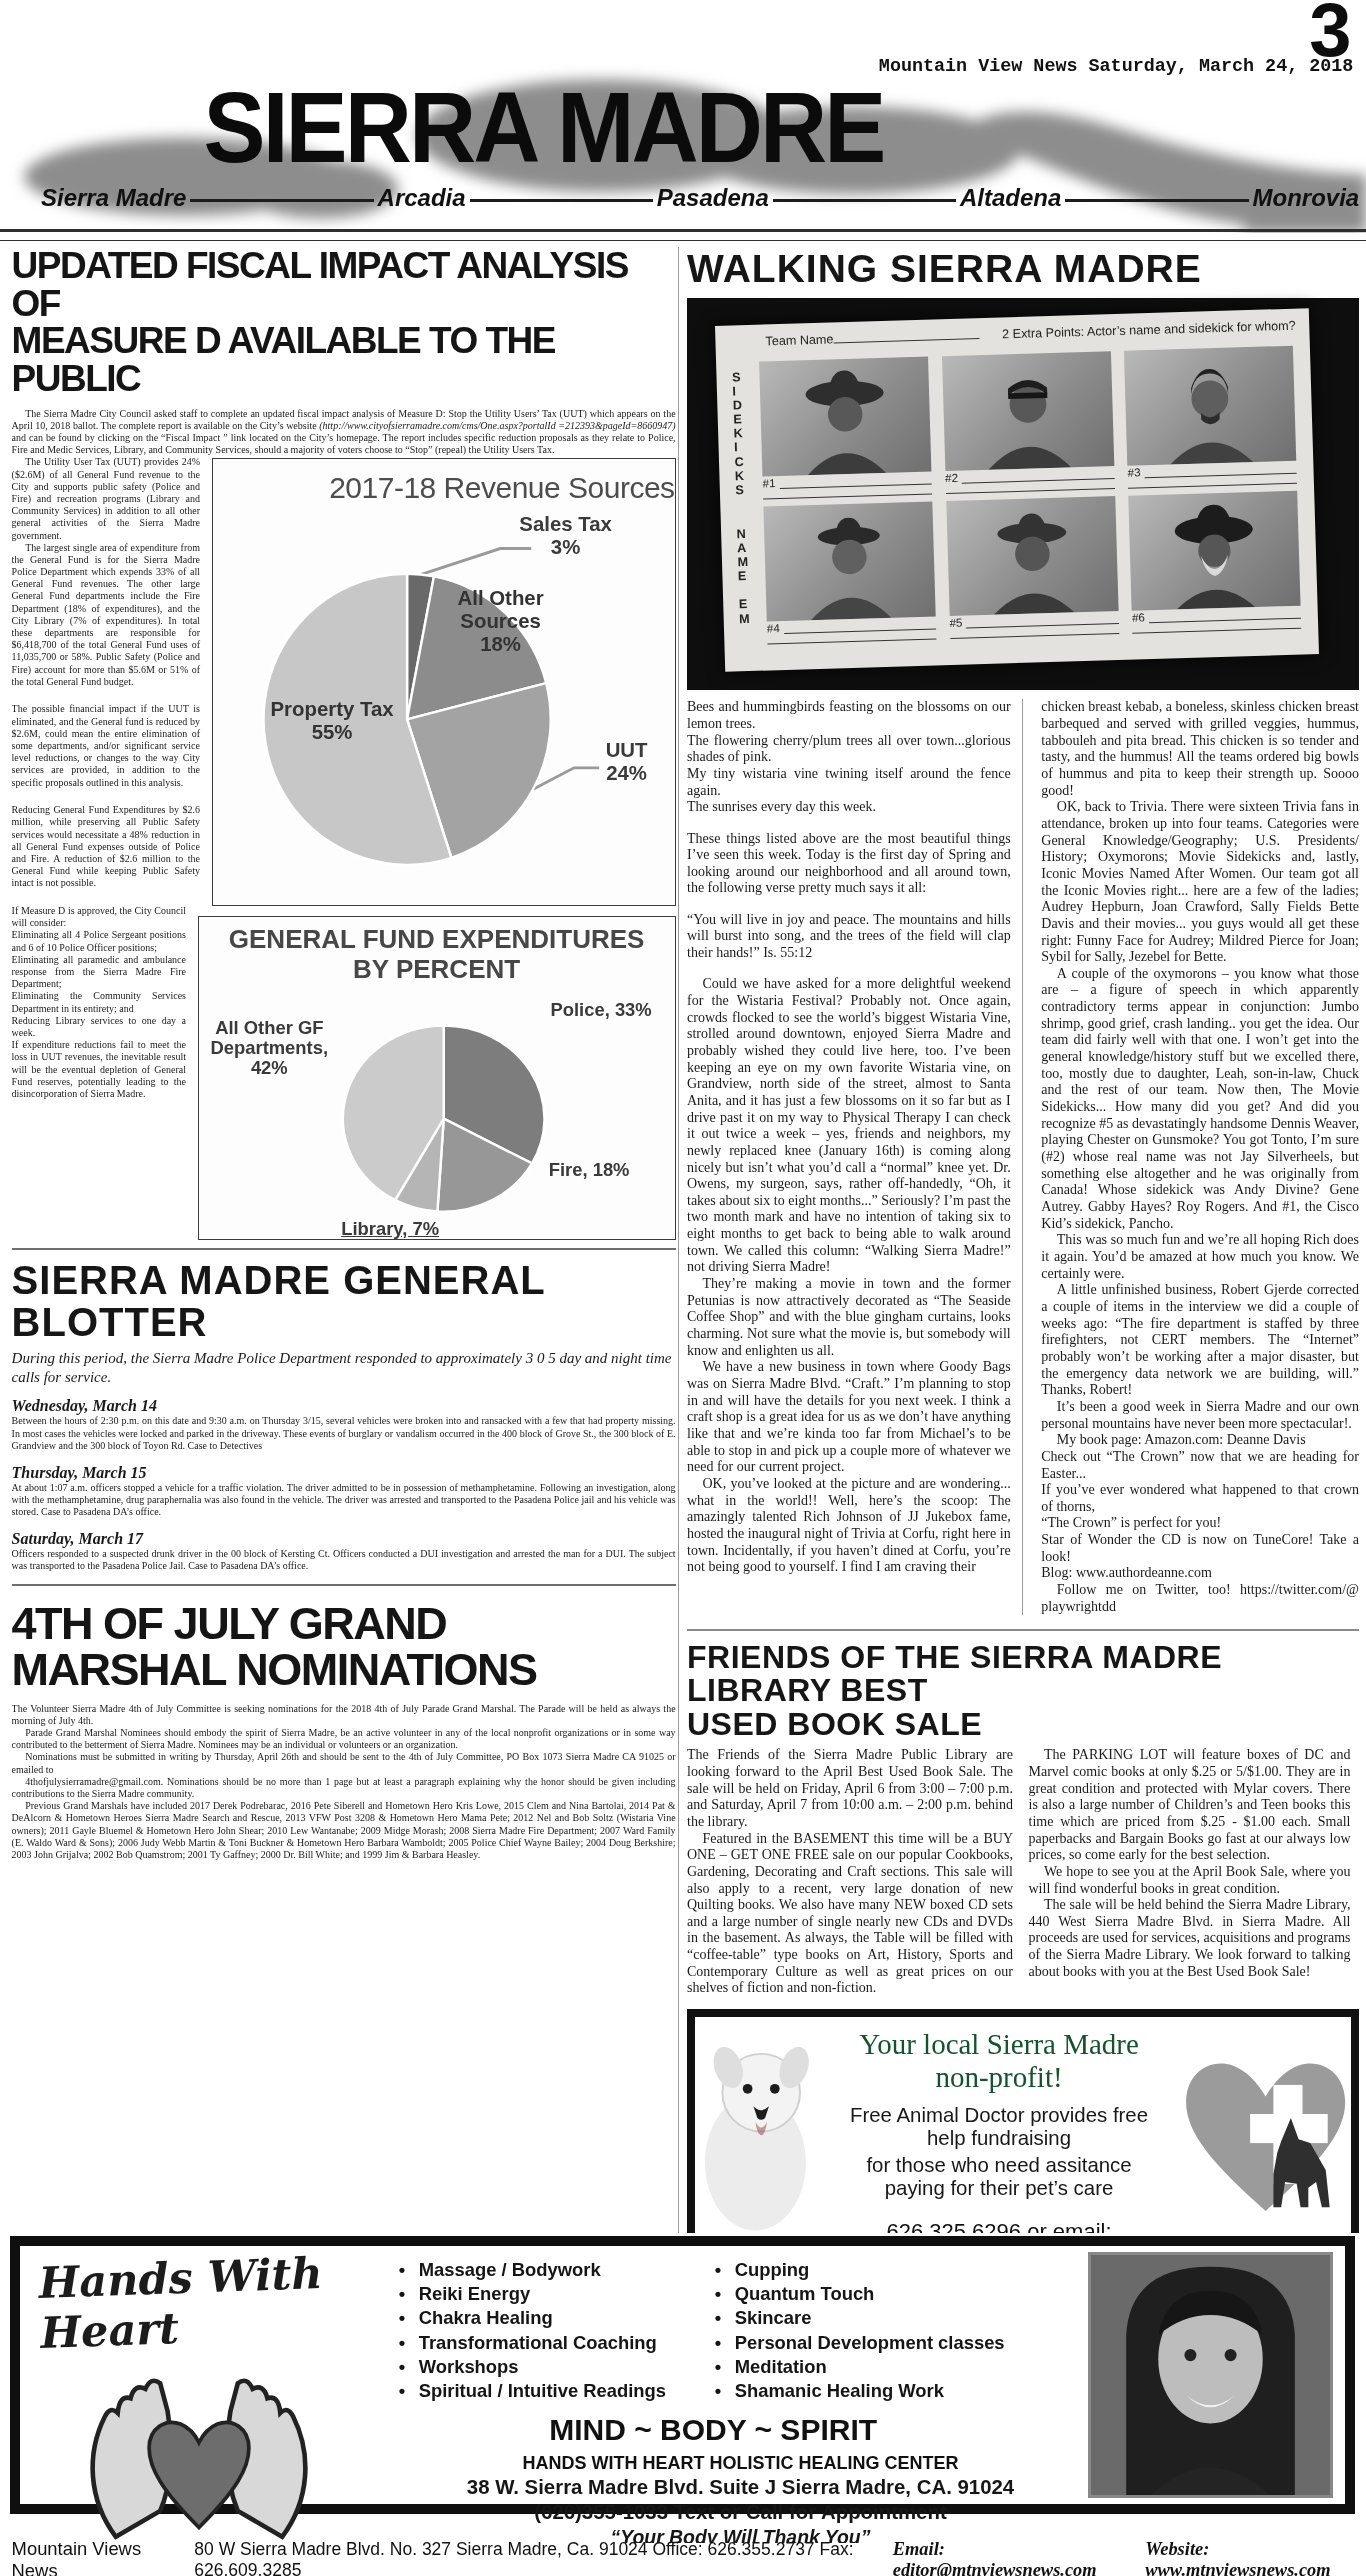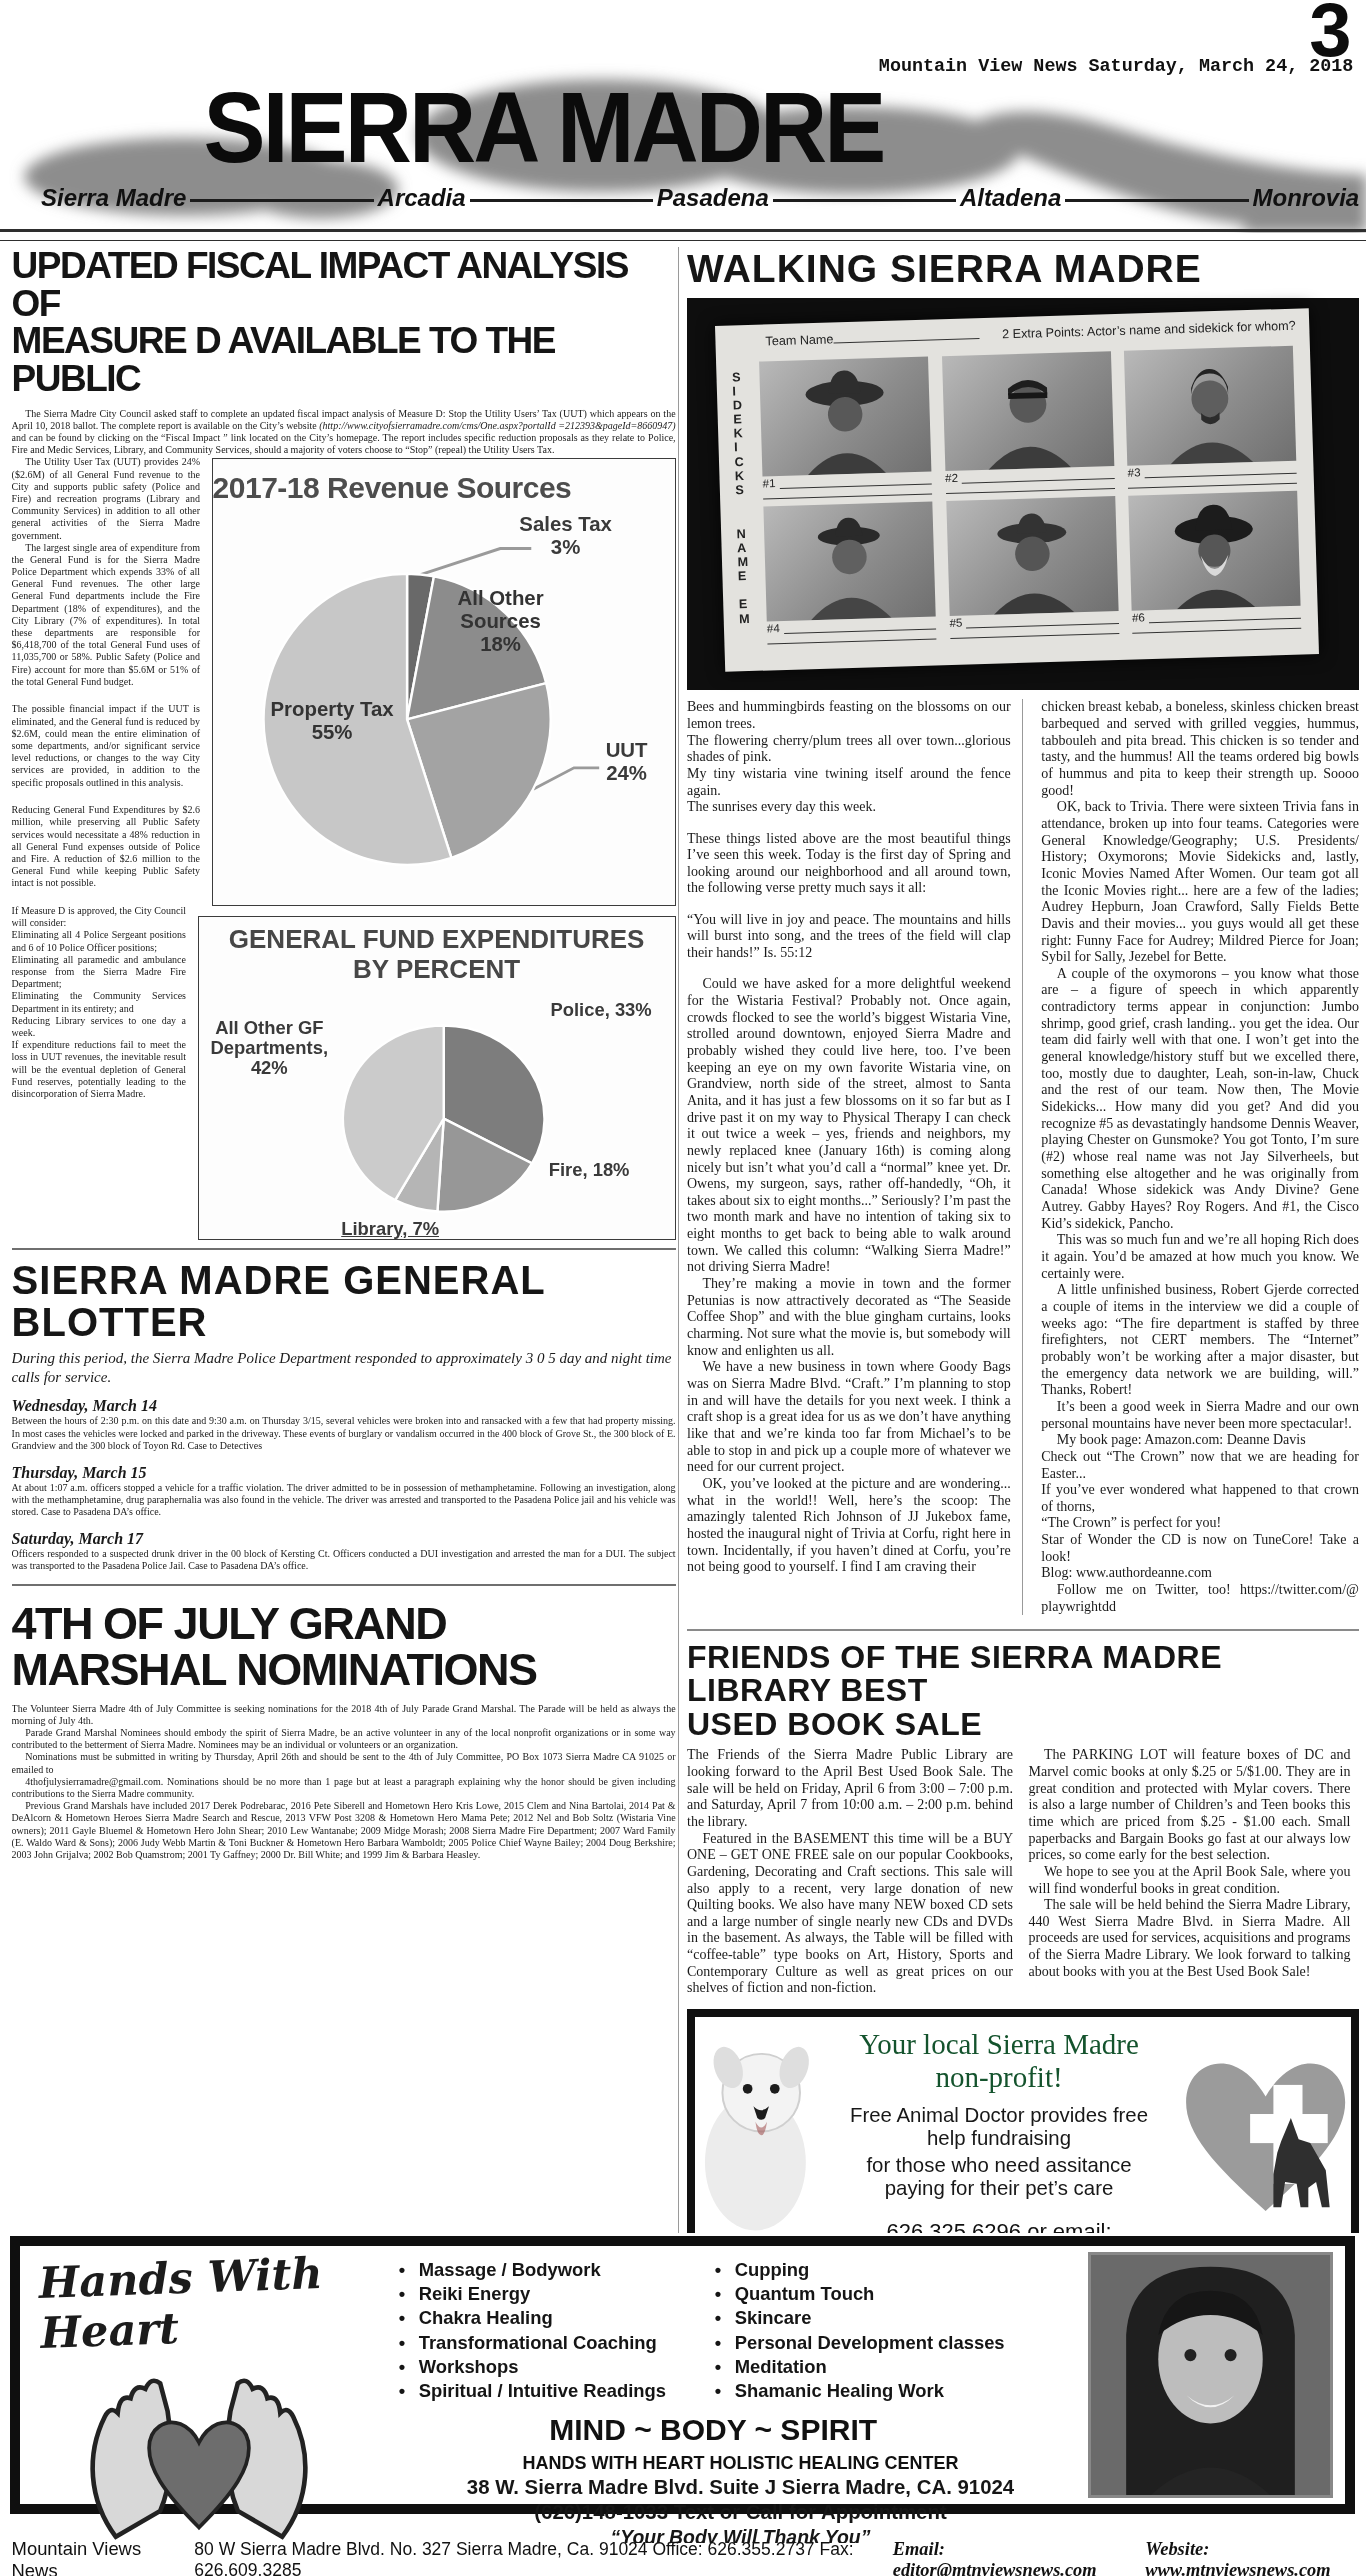--- a/index.html
+++ b/index.html
@@ -50,22 +50,22 @@
   .hrule2{border-top:2.9px solid #8a8a8a;margin:13.6px 0 7.8px 0;}
   
   .blot-intro{font-style:italic;font-size:15px;line-height:1.22;margin:1.9px 0 11.6px 0;}
   .bdate{font-weight:bold;font-style:italic;font-size:16px;margin:11.6px 0 0 0;}
   
   .chartbox{position:relative;float:right;background:#fdfdfd;border:1.9px solid #3c3c3c;
         margin:1.9px 0 7.8px 11.6px;font-family:"Liberation Sans",sans-serif;}
   .chart1{width:462px;height:446px;}
   .chart2{width:476px;height:322px;}
   .chartbox svg{position:absolute;left:0;top:0;}
-  .chart-title{position:absolute;top:11.6px;left:0;width:100%;text-align:left;
-        font-weight:bold;font-size:30px;color:#4d4d4d;letter-spacing:-0.5px;}
+  .chart-title{position:absolute;top:11.6px;left:0;width:100%;text-align:right;
+        font-weight:normal;font-size:30px;color:#4d4d4d;letter-spacing:-0.5px;}
   .chart-title2{position:absolute;top:7.8px;left:0;width:100%;text-align:center;
         font-weight:bold;font-size:26px;color:#474747;line-height:1.15;}
   .pie-label{position:absolute;text-align:center;font-weight:bold;color:#3a3a3a;
         font-size:20.4px;line-height:1.12;}
   .pie-label .pct{display:block;}
   .pie-label2{position:absolute;text-align:center;font-weight:bold;color:#3a3a3a;font-size:18.4px;line-height:1.1;}
   
   .quiz{position:relative;width:672px;height:392px;background:#0e0e0e;margin:7.8px 0 9.7px 0;}
   .sheet{position:absolute;left:33px;top:19.4px;width:594px;height:346px;background:#e3e2de;
         transform:rotate(-1.7deg);box-shadow:0 0 17.5px rgba(0,0,0,.8);
@@ -464,21 +464,21 @@
           <li>Quantum Touch</li>
           <li>Skincare</li>
           <li>Personal Development classes</li>
           <li>Meditation</li>
           <li>Shamanic Healing Work</li>
         </ul>
       </div>
       <div class="mbs">MIND ~ BODY ~ SPIRIT</div>
       <div class="hname">HANDS WITH HEART HOLISTIC HEALING CENTER</div>
       <div class="haddr">38 W. Sierra Madre Blvd. Suite J Sierra Madre, CA. 91024</div>
-      <div class="hphone">(626)148-1033  Text or Call for Appointment</div>
+      <div class="hphone">(626)355-1033  Text or Call for Appointment</div>
       <div class="hquote">“Your Body Will Thank You”</div>
     </div>
     <div class="hw-photo">
       <svg viewBox="0 0 120 120">
         <rect width="120" height="120" fill="#6a6a6a"></rect>
         <path d="M18,120 L18,40 Q20,6 60,6 Q100,6 102,40 L102,120 Z" fill="#1f1f1f"></path>
         <ellipse cx="60" cy="52" rx="26" ry="32" fill="#bdbdbd"></ellipse>
         <path d="M34,40 Q38,18 60,18 Q82,18 86,40 Q74,30 60,30 Q46,30 34,40 Z" fill="#161616"></path>
         <circle cx="50" cy="50" r="3" fill="#222"></circle>
         <circle cx="70" cy="50" r="3" fill="#222"></circle>

